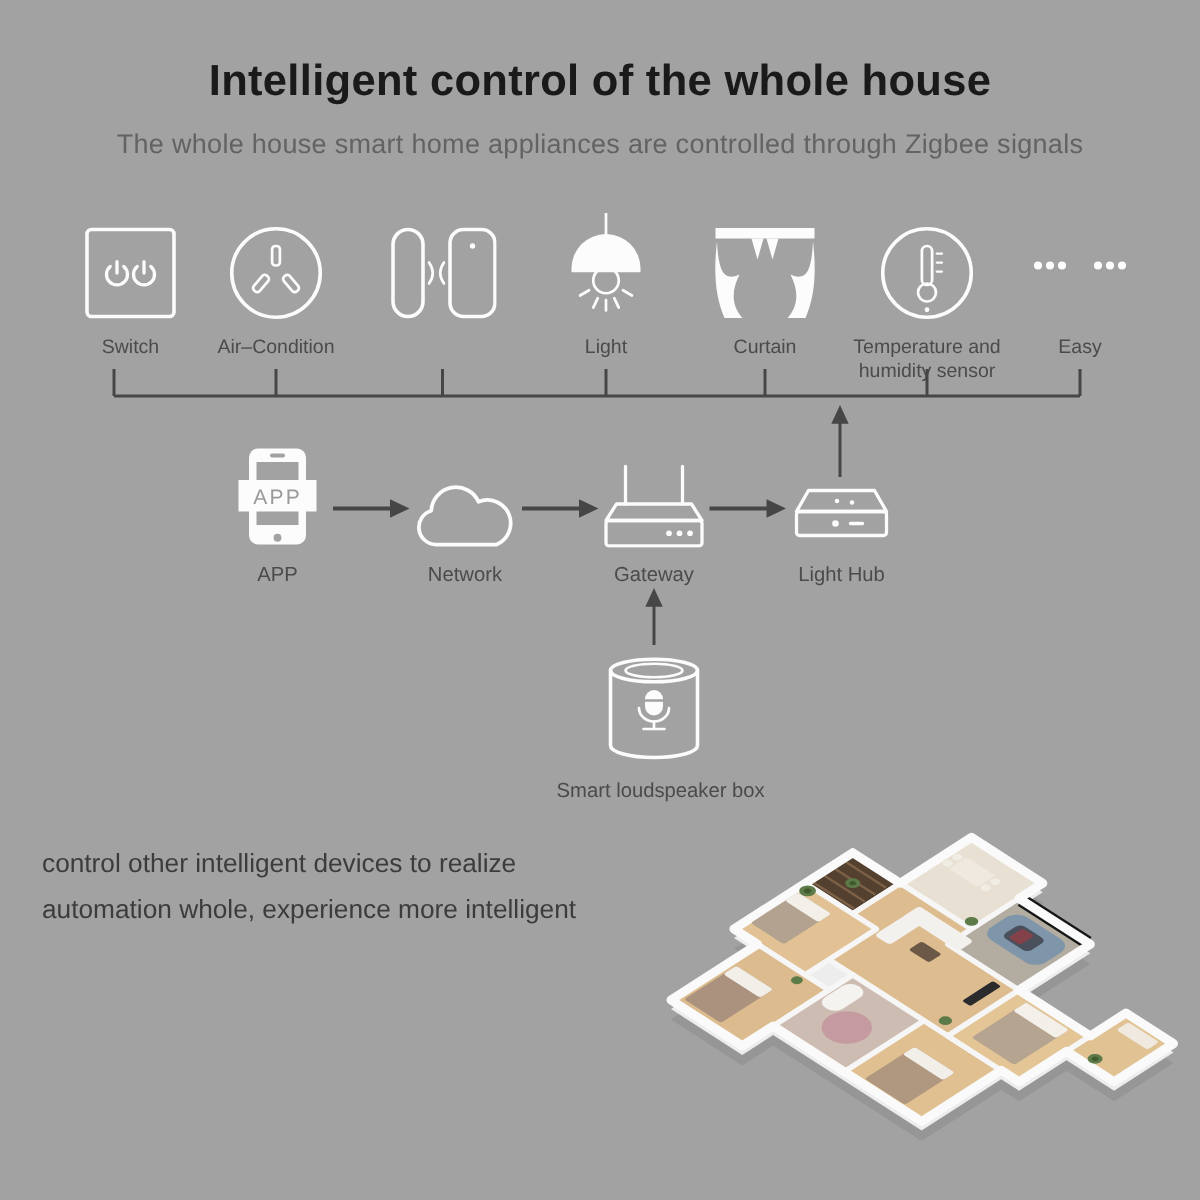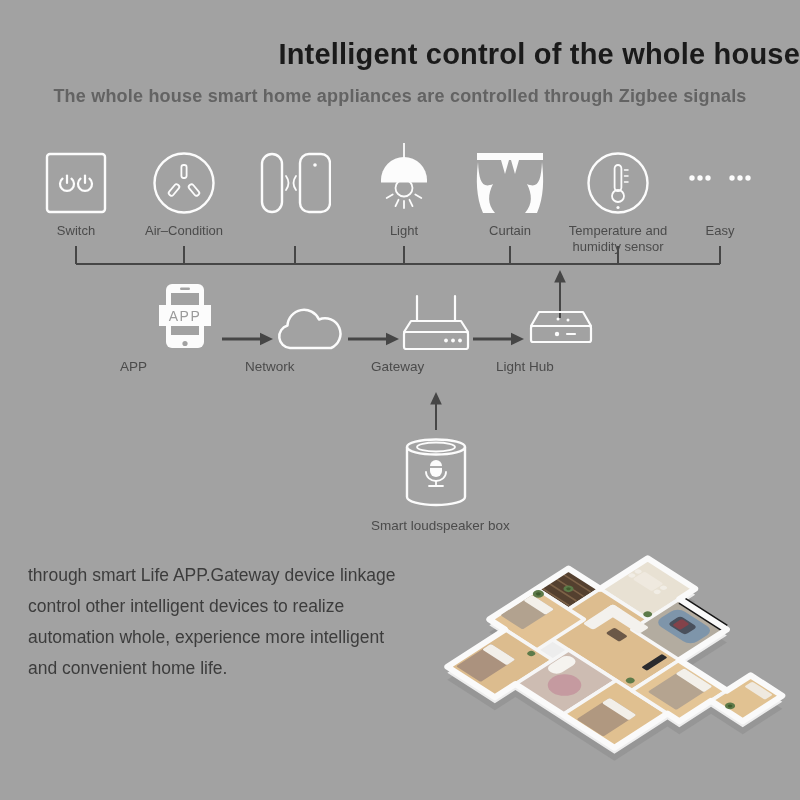--- a/index.html
+++ b/index.html
@@ -3,33 +3,33 @@
 <meta charset="utf-8">
 <style>
   html,body{margin:0;padding:0}
   body{
     width:800px;height:800px;position:relative;overflow:hidden;
     background:#a2a2a2;
     font-family:"Liberation Sans",sans-serif;
   }
   .abs{position:absolute}
   .title{
-    left:0;right:0;top:38px;text-align:right;
+    left:0;right:0;top:38px;text-align:center;
     font-size:29px;font-weight:700;color:#1a1a1a;letter-spacing:.2px;
   }
   .subtitle{
     left:0;right:0;top:86px;text-align:center;
-    font-size:18px;color:#636363;letter-spacing:.2px;font-weight:bold;
+    font-size:18px;color:#636363;letter-spacing:.2px;
   }
   .device{top:145px;width:130px;text-align:center}
   .device .icon-box{height:74px;display:flex;align-items:flex-end;justify-content:center}
   .device .lbl{margin:4px auto 0;font-size:13px;line-height:1.22;color:#4b4b4b}
   .lbl-narrow{max-width:96px}
   .lbl-mid{max-width:112px}
-  .flow-item{top:288px;width:130px;}
+  .flow-item{top:304px;width:130px;text-align:center}
   .flow-item .icon-box{height:66px;display:flex;align-items:flex-end;justify-content:center}
   .flow-item .lbl{margin-top:5px;font-size:13.5px;color:#4b4b4b}
   .speaker-item{top:437px;left:371px;width:130px;text-align:center}
   .speaker-item .lbl{margin-top:5px;font-size:13.5px;color:#4b4b4b;white-space:nowrap}
   .desc{left:28px;top:560px;font-size:17.5px;line-height:31px;color:#3c3c3c}
   
   .ln{fill:none;stroke:#fcfcfc;stroke-width:2.4;stroke-linecap:round;stroke-linejoin:round}
   .ln-thin{fill:none;stroke:#fcfcfc;stroke-width:1.8;stroke-linecap:round;stroke-linejoin:round}
   .fillw{fill:#fcfcfc;stroke:none}
   .fillbg{fill:#a2a2a2;stroke:none}
@@ -40,21 +40,21 @@
   
   .wall{stroke:#f6f6f6;stroke-width:3.6;vector-effect:non-scaling-stroke;stroke-linejoin:round}
   .owall{fill:none;stroke:#fafafa;stroke-width:6;vector-effect:non-scaling-stroke;stroke-linejoin:round}
 </style>
 </head>
 <body>
 
 <div class="abs title">Intelligent control of the whole house</div>
 <div class="abs subtitle">The whole house smart home appliances are controlled through Zigbee signals</div>
 
-<div class="abs device" style="left:11px">
+<div class="abs device" style="left:22px">
   <div class="icon-box">
       <span>
     <svg width="64" height="64" viewBox="0 0 64 64">
       <rect class="ln" x="3" y="3" width="58" height="58" rx="3"></rect>
       <g transform="translate(23,33)">
         <path class="ln" style="stroke-width:2.2" d="M-4.5,-5.4 A7,7 0 1 0 4.5,-5.4"></path>
         <path class="ln" style="stroke-width:2.2" d="M0,-8.5 L0,-1"></path>
       </g>
       <g transform="translate(41,33)">
         <path class="ln" style="stroke-width:2.2" d="M-4.5,-5.4 A7,7 0 1 0 4.5,-5.4"></path>
@@ -246,24 +246,22 @@
       <rect class="fillw" x="-6" y="-13" width="12" height="17" rx="6"></rect>
       <path d="M-6,-6 H6" stroke="#a2a2a2" stroke-width="1.8" fill="none"></path>
       <path class="ln-thin" d="M-10,-1 A10,9 0 0 0 10,-1"></path>
       <path class="ln-thin" d="M0,8 V13 M-7,13 H7"></path>
     </svg></span>
     </div>
   <div class="lbl">Smart loudspeaker box</div>
 </div>
 
 <div class="abs desc">
-  <div>through smart Life APP.Gateway device linkage</div>
   <div>control other intelligent devices to realize</div>
   <div>automation whole, experience more intelligent</div>
-  <div>and convenient home life.</div>
 </div>
 
 <svg class="abs" style="left:440px;top:505px" width="360" height="295" viewBox="0 0 360 295">
 
   <g transform="translate(0,13)">
       <g transform="translate(176,150) scale(1.12,0.72) rotate(45)">
     <path d="M-75,-115 L-15,-115 L-15,-95 L45,-95 L45,-35 L105,-35 L105,-65 L145,-65 L145,-15 L105,-15 L105,25 L90,25 L90,92 L-35,92 L-35,118 L-95,118 L-95,45 L-115,45 L-115,-55 L-75,-55 Z" fill="#8d8d8d" opacity="0.6"></path>
   </g>
     </g>
 

